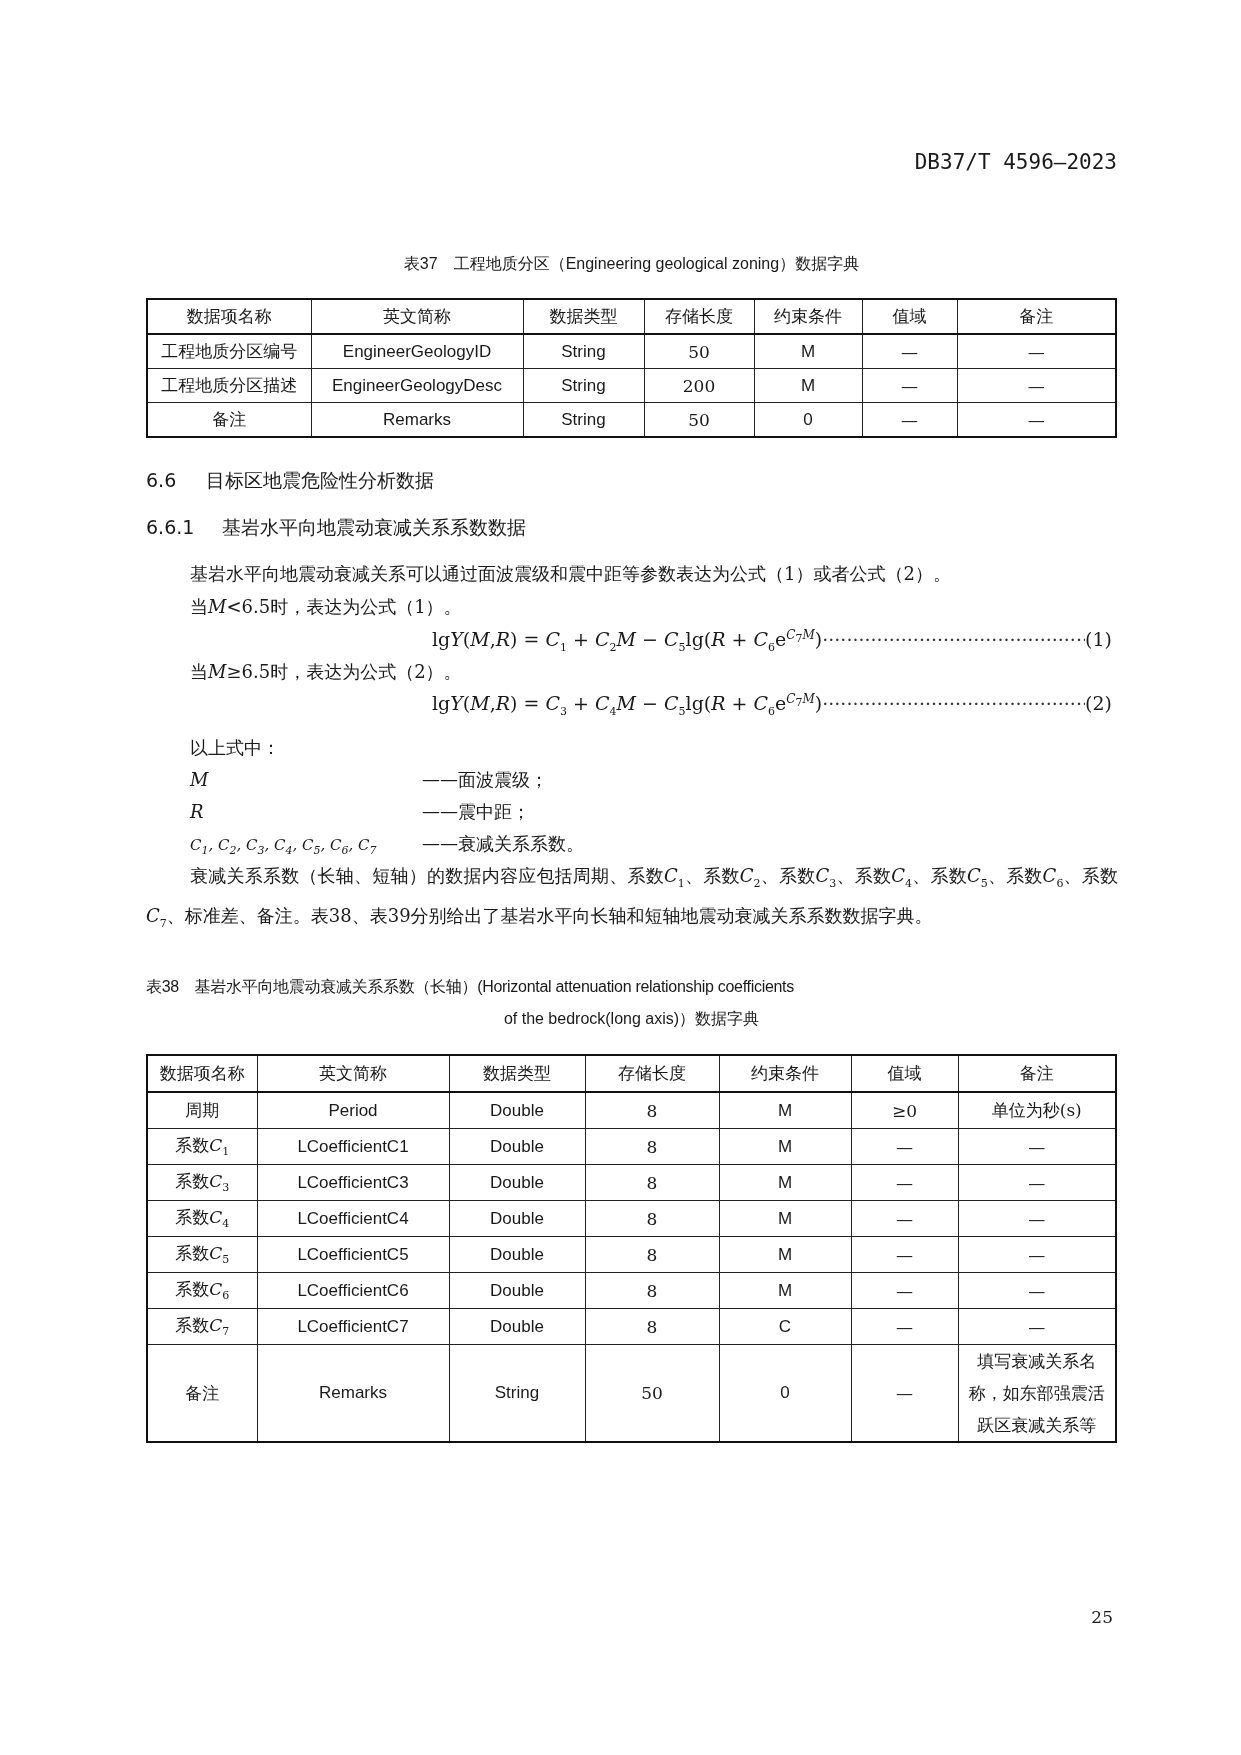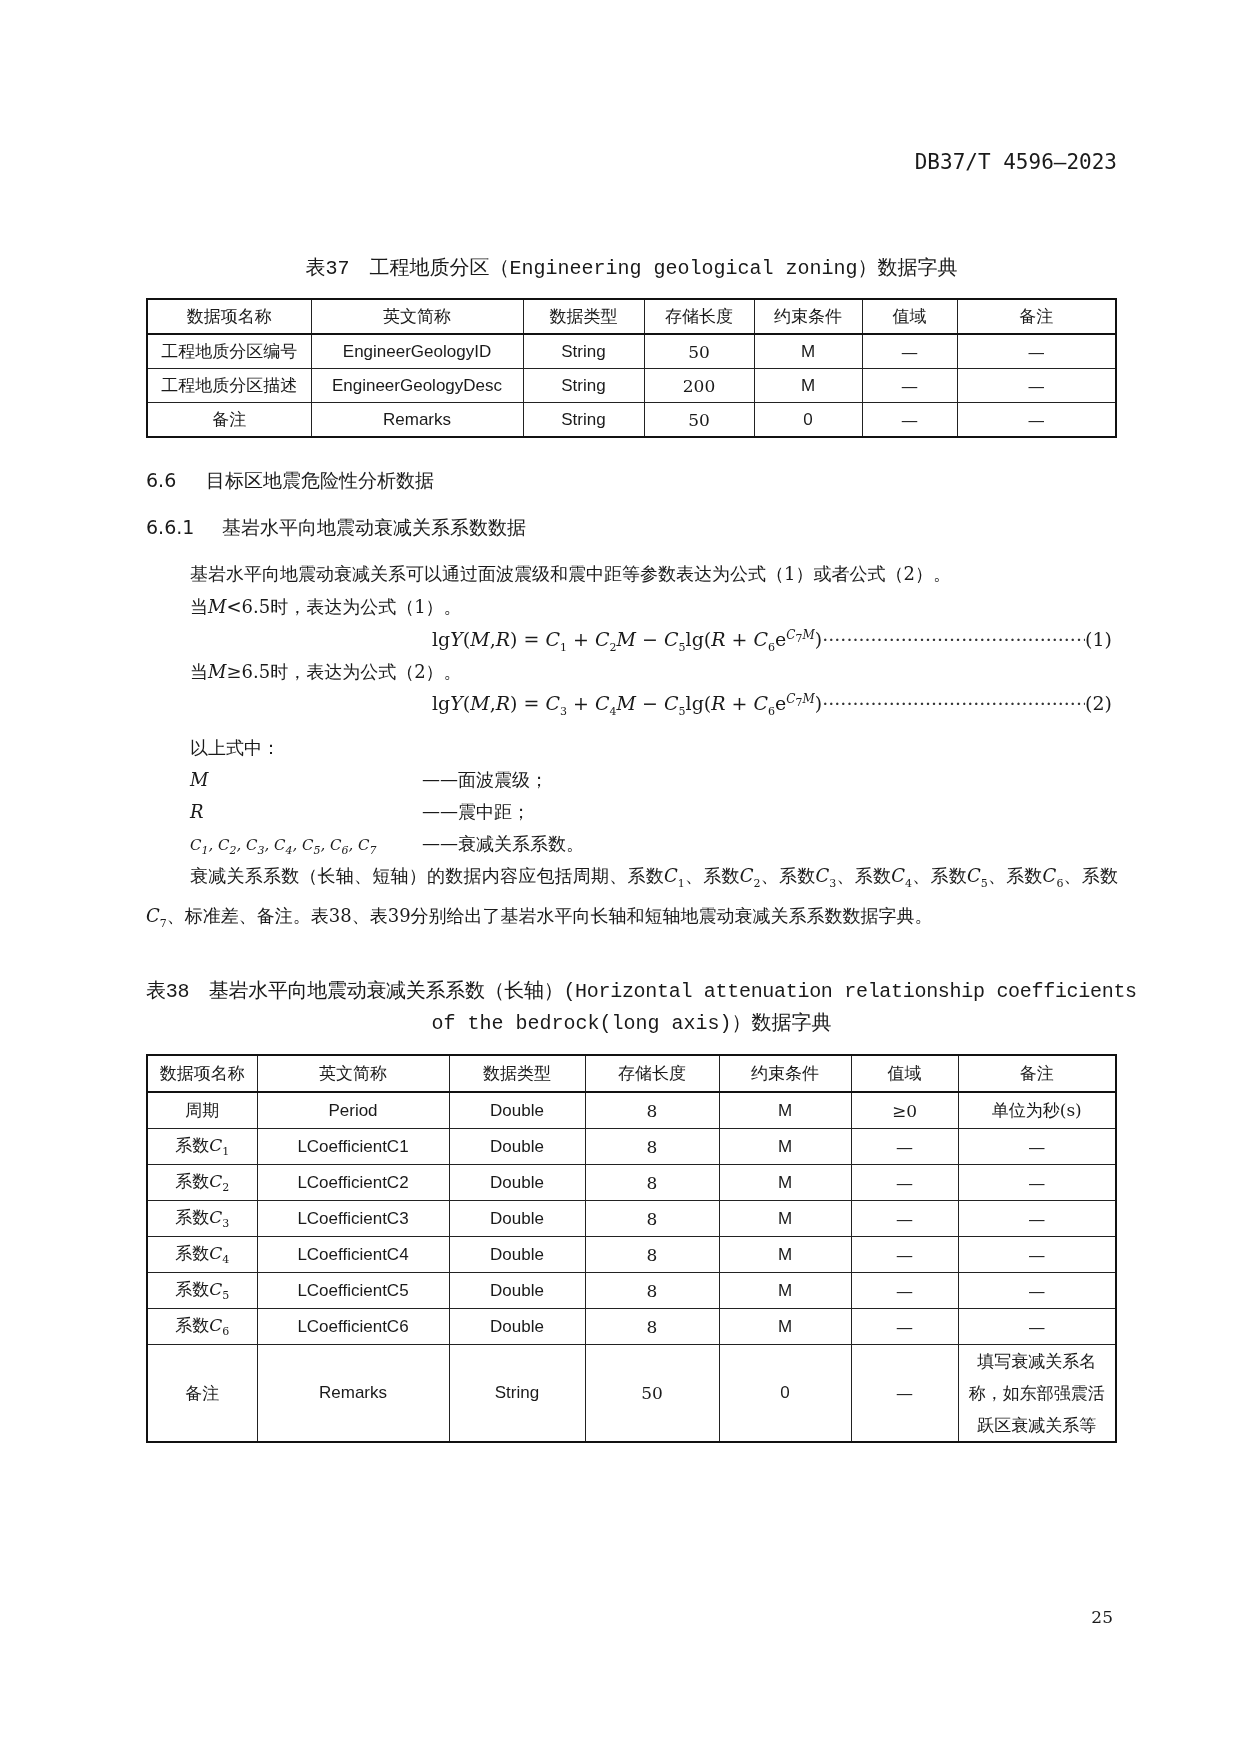--- a/index.html
+++ b/index.html
@@ -1,20 +1,20 @@
 <!DOCTYPE html>
 <html><head>
 <meta charset="utf-8">
 <style>
   html, body { margin:0; padding:0; background:#ffffff; }
   body { width:1241px; height:1755px; position:relative; overflow:hidden; color:#1a1a1a;
          font-family: "DejaVu Serif", "Liberation Serif", serif; }
   .abs { position:absolute; }
   .hdr { top:150px; right:124px; font-family:"DejaVu Sans Mono","Liberation Mono",monospace; font-size:21px; letter-spacing:0px; }
-  .caption { font-family:Liberation Mono, monospace; font-size:20px; text-align:center; font-weight:500; }
+  .caption { font-family:Liberation Sans, sans-serif; font-size:16px; text-align:center; font-weight:500; }
   table.dd { border-collapse:collapse; position:absolute; left:146px; width:971px; table-layout:fixed; }
   table.dd td { border:1px solid #222; text-align:center; font-size:17px; padding:0 2px; height:38px; }
   table.dd { border:2px solid #111; }
   table.dd tr.head td { border-bottom:2px solid #111; }
   .mono { font-family:Liberation Sans, sans-serif; font-size:16px; }
   .sec { font-family:"DejaVu Sans","Liberation Sans",sans-serif; font-size:19px; left:146px; }
   .sec .num { display:inline-block; width:60px; }
   .para { font-size:18px; line-height:32px; }
   .formula { font-family:"DejaVu Serif","Liberation Serif",serif; font-size:19px; font-style:normal; }
   .formula i { font-style:italic; }
@@ -153,29 +153,20 @@
       <tr>
         <td style="height: 35px;">系数<i>C</i><sub>1</sub></td>
         <td class="mono" style="height: 35px;">LCoefficientC1</td>
         <td class="mono" style="height: 35px;">Double</td>
         <td style="height: 35px;">8</td>
         <td class="mono" style="height: 35px;">M</td>
         <td style="height: 35px;">—</td>
         <td style="height: 35px;">—</td>
       </tr>
       <tr>
-        <td style="height: 35px;">系数<i>C</i><sub>2</sub></td>
-        <td class="mono" style="height: 35px;">LCoefficientC2</td>
-        <td class="mono" style="height: 35px;">Double</td>
-        <td style="height: 35px;">8</td>
-        <td class="mono" style="height: 35px;">M</td>
-        <td style="height: 35px;">—</td>
-        <td style="height: 35px;">—</td>
-      </tr>
-      <tr>
         <td style="height: 35px;">系数<i>C</i><sub>3</sub></td>
         <td class="mono" style="height: 35px;">LCoefficientC3</td>
         <td class="mono" style="height: 35px;">Double</td>
         <td style="height: 35px;">8</td>
         <td class="mono" style="height: 35px;">M</td>
         <td style="height: 35px;">—</td>
         <td style="height: 35px;">—</td>
       </tr>
       <tr>
         <td style="height: 35px;">系数<i>C</i><sub>4</sub></td>
@@ -194,20 +185,29 @@
         <td class="mono" style="height: 35px;">M</td>
         <td style="height: 35px;">—</td>
         <td style="height: 35px;">—</td>
       </tr>
       <tr>
         <td style="height: 35px;">系数<i>C</i><sub>6</sub></td>
         <td class="mono" style="height: 35px; margin-top: 24px;">LCoefficientC6</td>
         <td class="mono" style="height: 35px;">Double</td>
         <td style="height: 35px;">8</td>
         <td class="mono" style="height: 35px;">M</td>
+        <td style="height: 35px;">—</td>
+        <td style="height: 35px;">—</td>
+      </tr>
+      <tr>
+        <td style="height: 35px;">系数<i>C</i><sub>7</sub></td>
+        <td class="mono" style="height: 35px;">LCoefficientC7</td>
+        <td class="mono" style="height: 35px;">Double</td>
+        <td style="height: 35px;">8</td>
+        <td class="mono" style="height: 35px;">C</td>
         <td style="height: 35px;">—</td>
         <td style="height: 35px;">—</td>
       </tr>
       <tr>
         <td style="height: 86px;">备注</td>
         <td class="mono" style="height: 86px;">Remarks</td>
         <td class="mono" style="height: 86px;">String</td>
         <td style="height: 86px;">50</td>
         <td class="mono" style="height: 86px;">0</td>
         <td style="height: 86px;">—</td>

